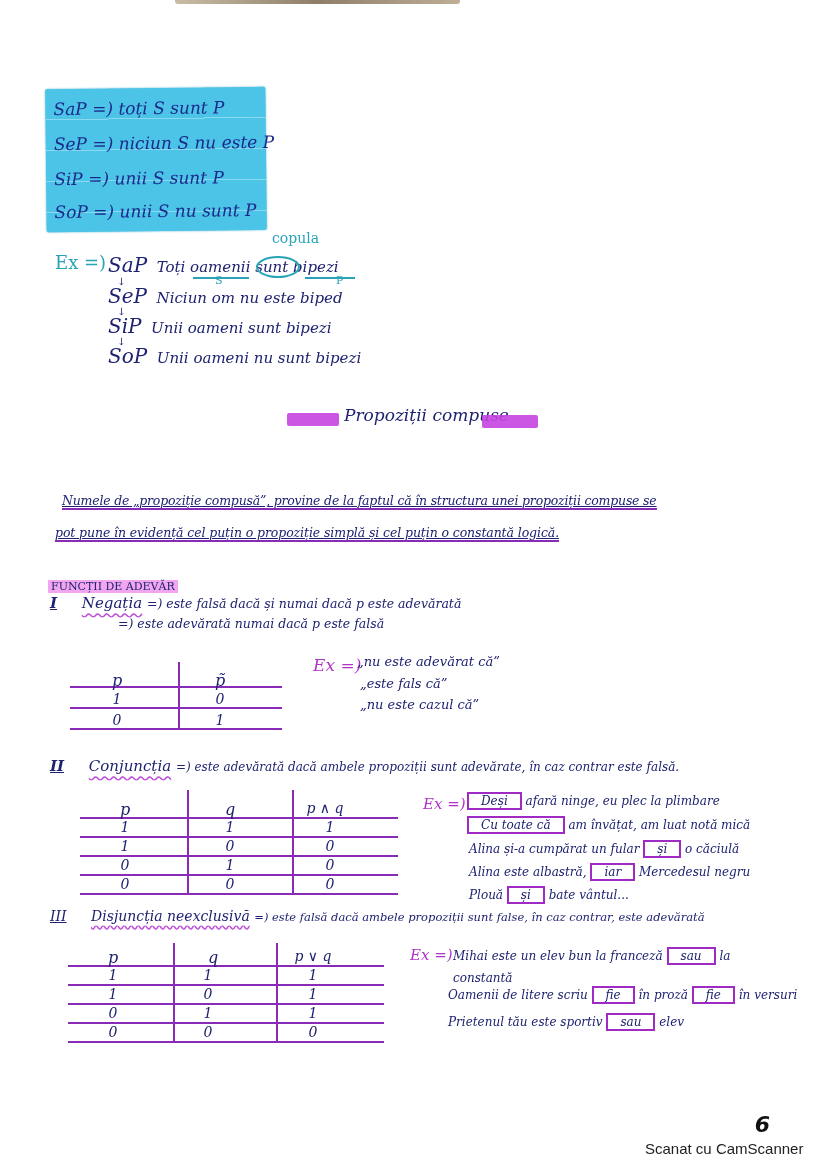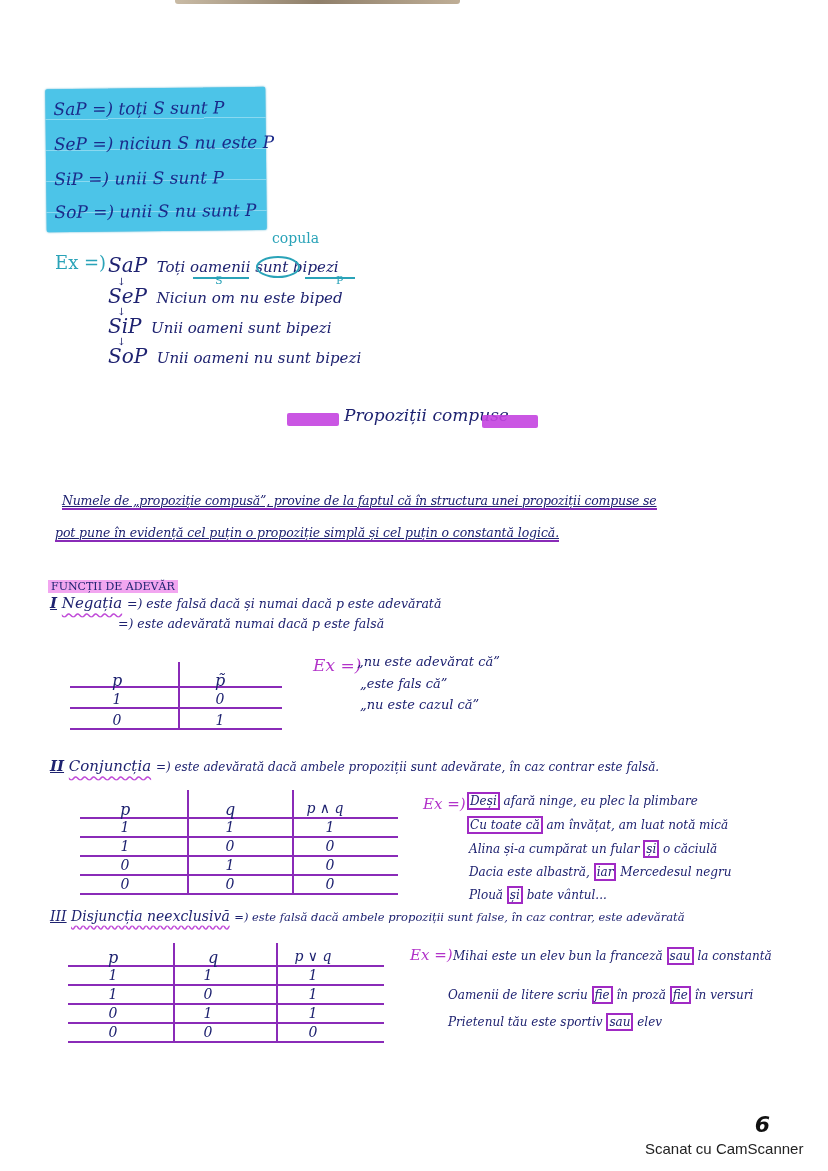--- a/index.html
+++ b/index.html
@@ -23,22 +23,22 @@
   .small { font-size: 12px; }
 
   .hl-bar { height: 13px; background: #c444e0; border-radius: 2px; opacity: 0.9; }
   .u-purple { border-bottom: 2px solid #8a2bb8; text-decoration: underline; }
   .hl-pink { background: #f2a6f0; padding: 0 3px; }
 
   .table-line { position: absolute; height: 2px; background: #8a2bb8; }
   .table-vline { position: absolute; width: 2px; background: #8a2bb8; }
   .cell { position: absolute; font-size: 14px; text-align: center; width: 30px; margin-left: -15px; }
 
-  .boxed { border: 2px solid #a02ac4; padding: 0 1px; }
-  .wavy { text-decoration: underline wavy #c04ad8; text-underline-offset: 4px; }
+  .boxed { border: 2px solid #a02ac4; padding: 0 12px; }
+  .wavy { text-decoration: underline wavy #c04ad8; text-underline-offset: 4px; margin-left: 20px; }
   .footer-num { right: 58px; top: 1112px; font-family: "DejaVu Sans", sans-serif; font-size: 22px; font-weight: bold; font-style: italic; color: #111; }
   .footer-txt { left: 645px; top: 1140px; font-family: "Liberation Sans", sans-serif; font-size: 15px; color: #222; }
 </style>
 </head>
 <body>
 
 <div class="abs topbar"></div>
 
 <div class="abs card">
   <div class="card-lines"></div>
@@ -155,21 +155,21 @@
 <div class="abs ink" style="left:467px;top:794px;font-size:12px;white-space:nowrap">
   <span class="boxed">Deși</span> <span>afară ninge, eu plec la plimbare</span>
 </div>
 <div class="abs ink" style="left:467px;top:818px;font-size:12px;white-space:nowrap">
   <span class="boxed">Cu toate că</span> <span>am învățat, am luat notă mică</span>
 </div>
 <div class="abs ink" style="left:469px;top:842px;font-size:12px;white-space:nowrap">
   <span>Alina și-a cumpărat un fular</span> <span class="boxed">și</span> <span>o căciulă</span>
 </div>
 <div class="abs ink" style="left:469px;top:865px;font-size:12px;white-space:nowrap">
-  <span>Dacia este albastră,</span> <span class="boxed">iar</span> <span>Mercedesul negru</span>
+  <span>Alina este albastră,</span> <span class="boxed">iar</span> <span>Mercedesul negru</span>
 </div>
 <div class="abs ink" style="left:469px;top:888px;font-size:12px;white-space:nowrap">
   <span>Plouă</span> <span class="boxed">și</span> <span>bate vântul...</span>
 </div>
 
 <div class="abs ink" style="left:50px;top:908px;font-size:14px;white-space:nowrap">
   <span style="text-decoration:underline;font-weight:normal">III</span>
   <span class="wavy">Disjuncția neexclusivă</span>
   <span style="font-size:11.5px">=) este falsă dacă ambele propoziții sunt false, în caz contrar, este adevărată</span>
 </div>

